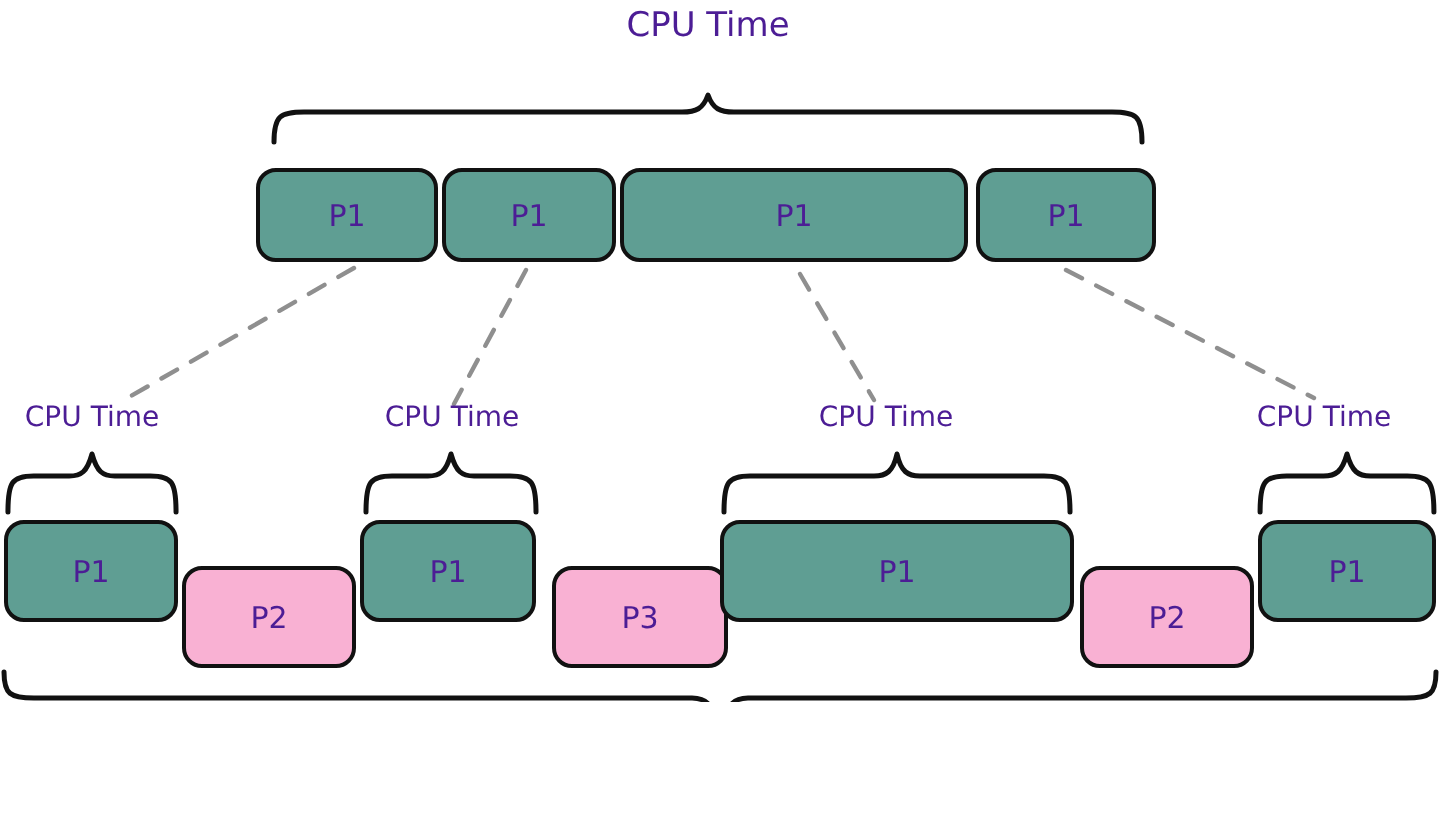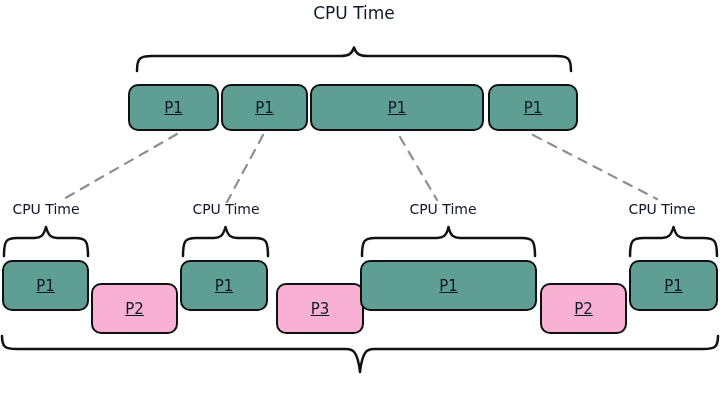--- a/index.html
+++ b/index.html
@@ -1,35 +1,34 @@
 <!DOCTYPE html>
 <html style="--color-p1: #5f9e93; --color-other: #f9b1d3; --color-line: #111111; --color-dashed: #8f8f8f;"><head>
 <meta charset="utf-8">
 <style>
   html,body { margin:0; padding:0; background:#ffffff; }
   #stage {
-    position:relative; width:720px; height:409px; background:#ffffff;
-    font-family:"DejaVu Sans", sans-serif; color:#0f172a; overflow:hidden;
+    position:relative; width:720px; height:351px; background:#ffffff;
+    font-family:"DejaVu Sans", sans-serif; color:#4c1d95; overflow:hidden;
   }
   .lbl { position:absolute; text-align:center; white-space:nowrap; }
   .title-top   { font-size:17px; }
   .cpu-lbl     { font-size:14px; width:110px; margin-left:-55px; }
   .total-lbl   { font-size:16px; left:0; width:720px; }
   .brace { position:absolute; }
   .brace path {
     fill:none; stroke:var(--color-line); stroke-width:2.5;
     stroke-linecap:round; stroke-linejoin:round;
   }
   .pbox {
     position:absolute; box-sizing:border-box; height:47px;
     border:2.5px solid var(--color-line); border-radius:10px;
     background:var(--color-p1);
     display:flex; align-items:center; justify-content:center;
     font-size:15px;
-    text-decoration:underline;
   }
   .pbox[data-type="other"] { background:var(--color-other);margin-top:23px; }
   .row-bottom .pbox, .pbox.tall { height:51px; }
   #connectors { position:absolute; left:0; top:0; width:720px; height:409px; }
   #connectors line {
     stroke:var(--color-dashed); stroke-width:2.2; stroke-dasharray:9 8;
     stroke-linecap:round;
   }
 </style>
 </head>

